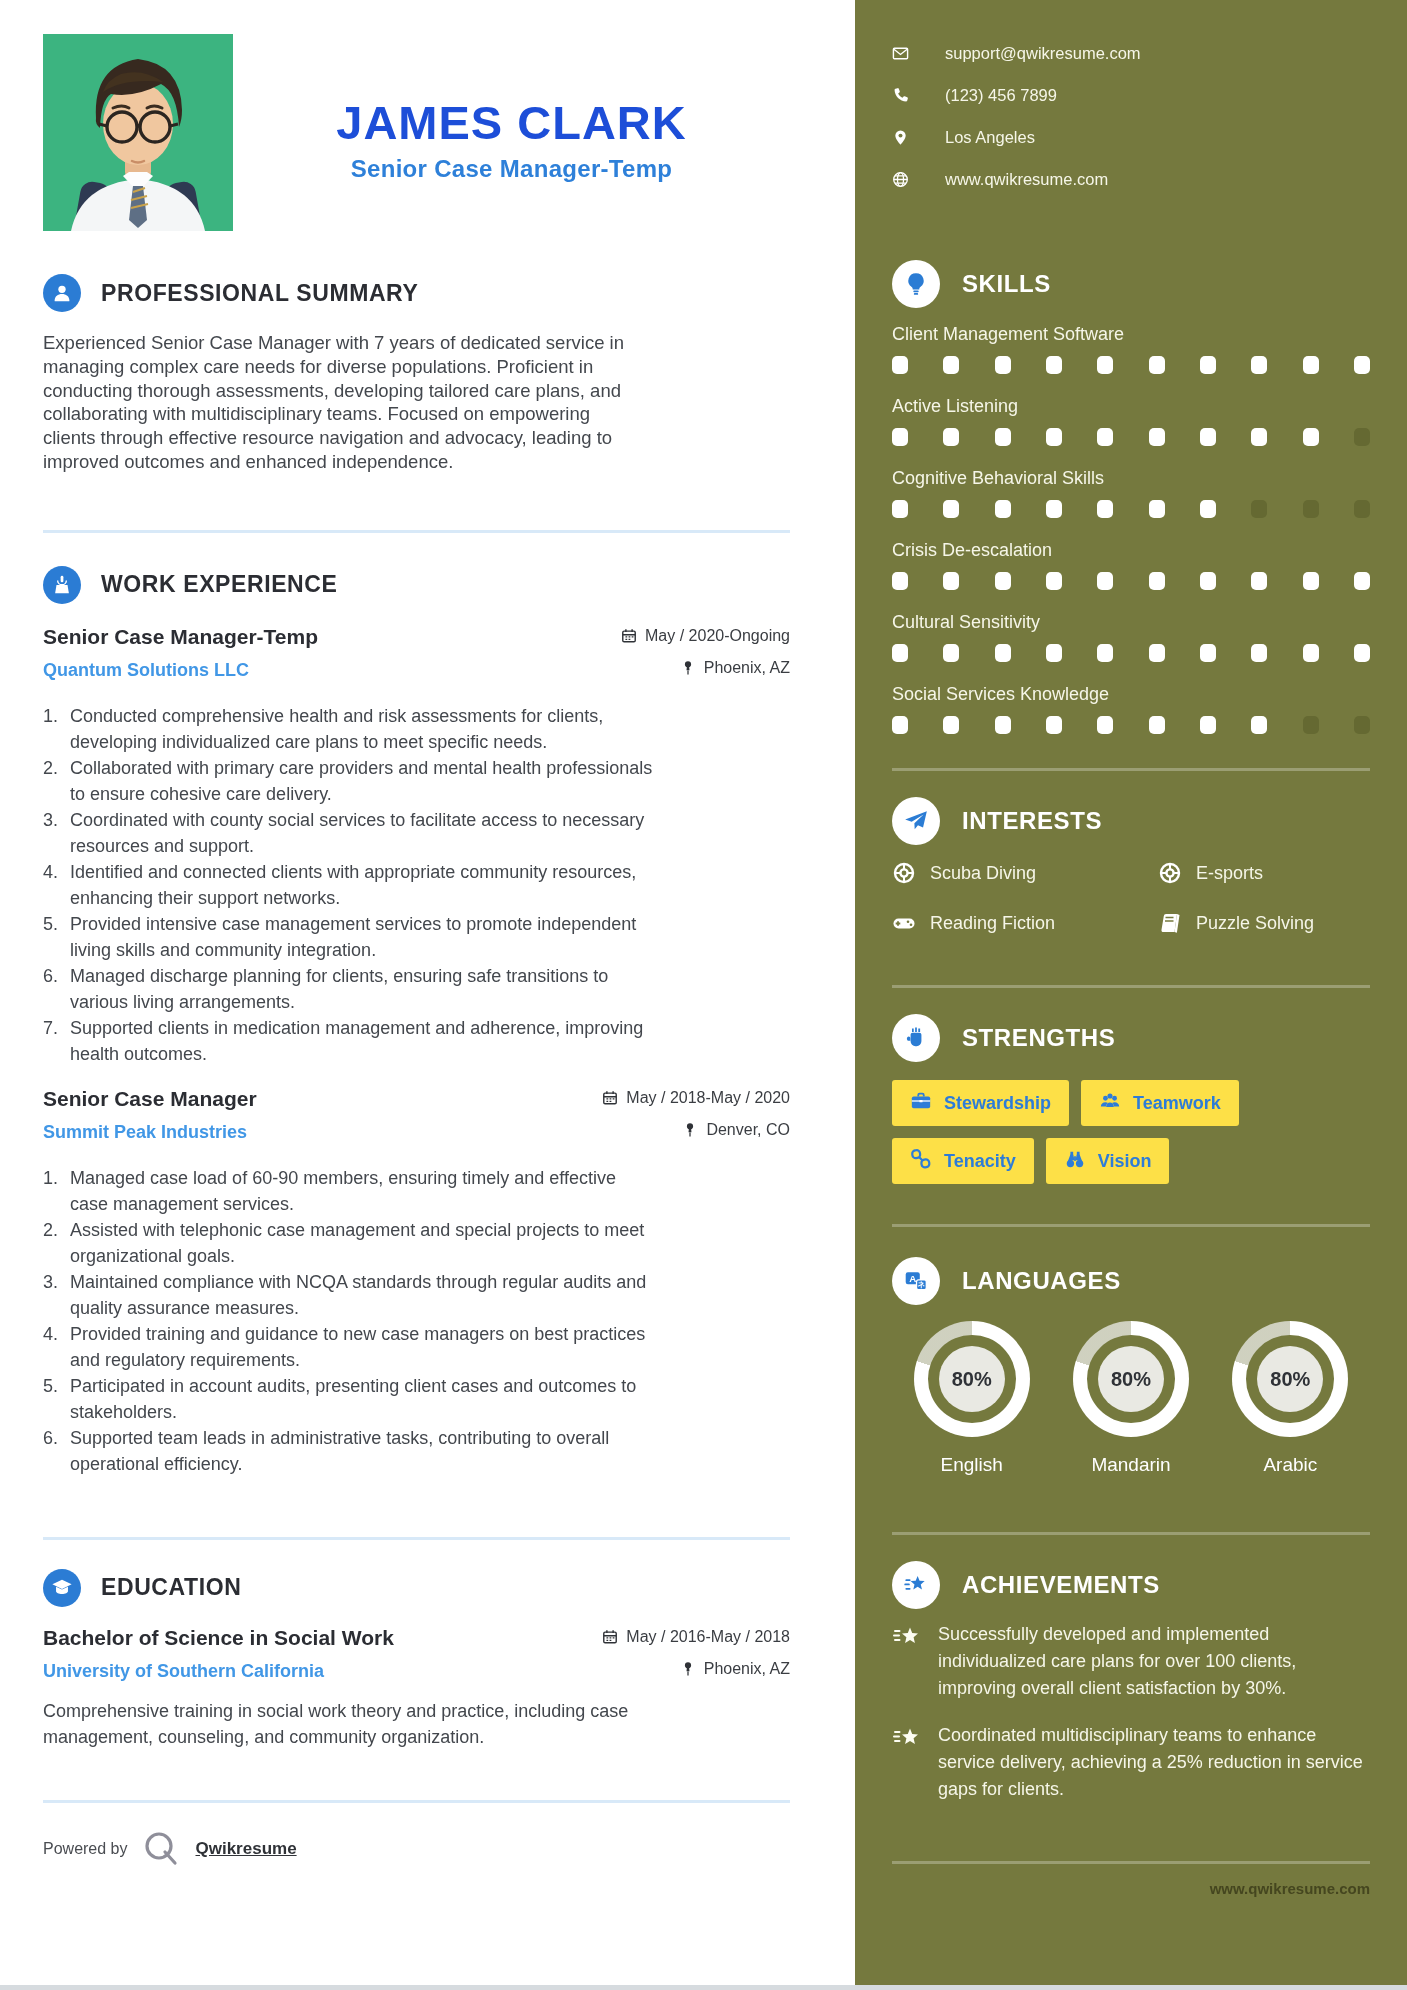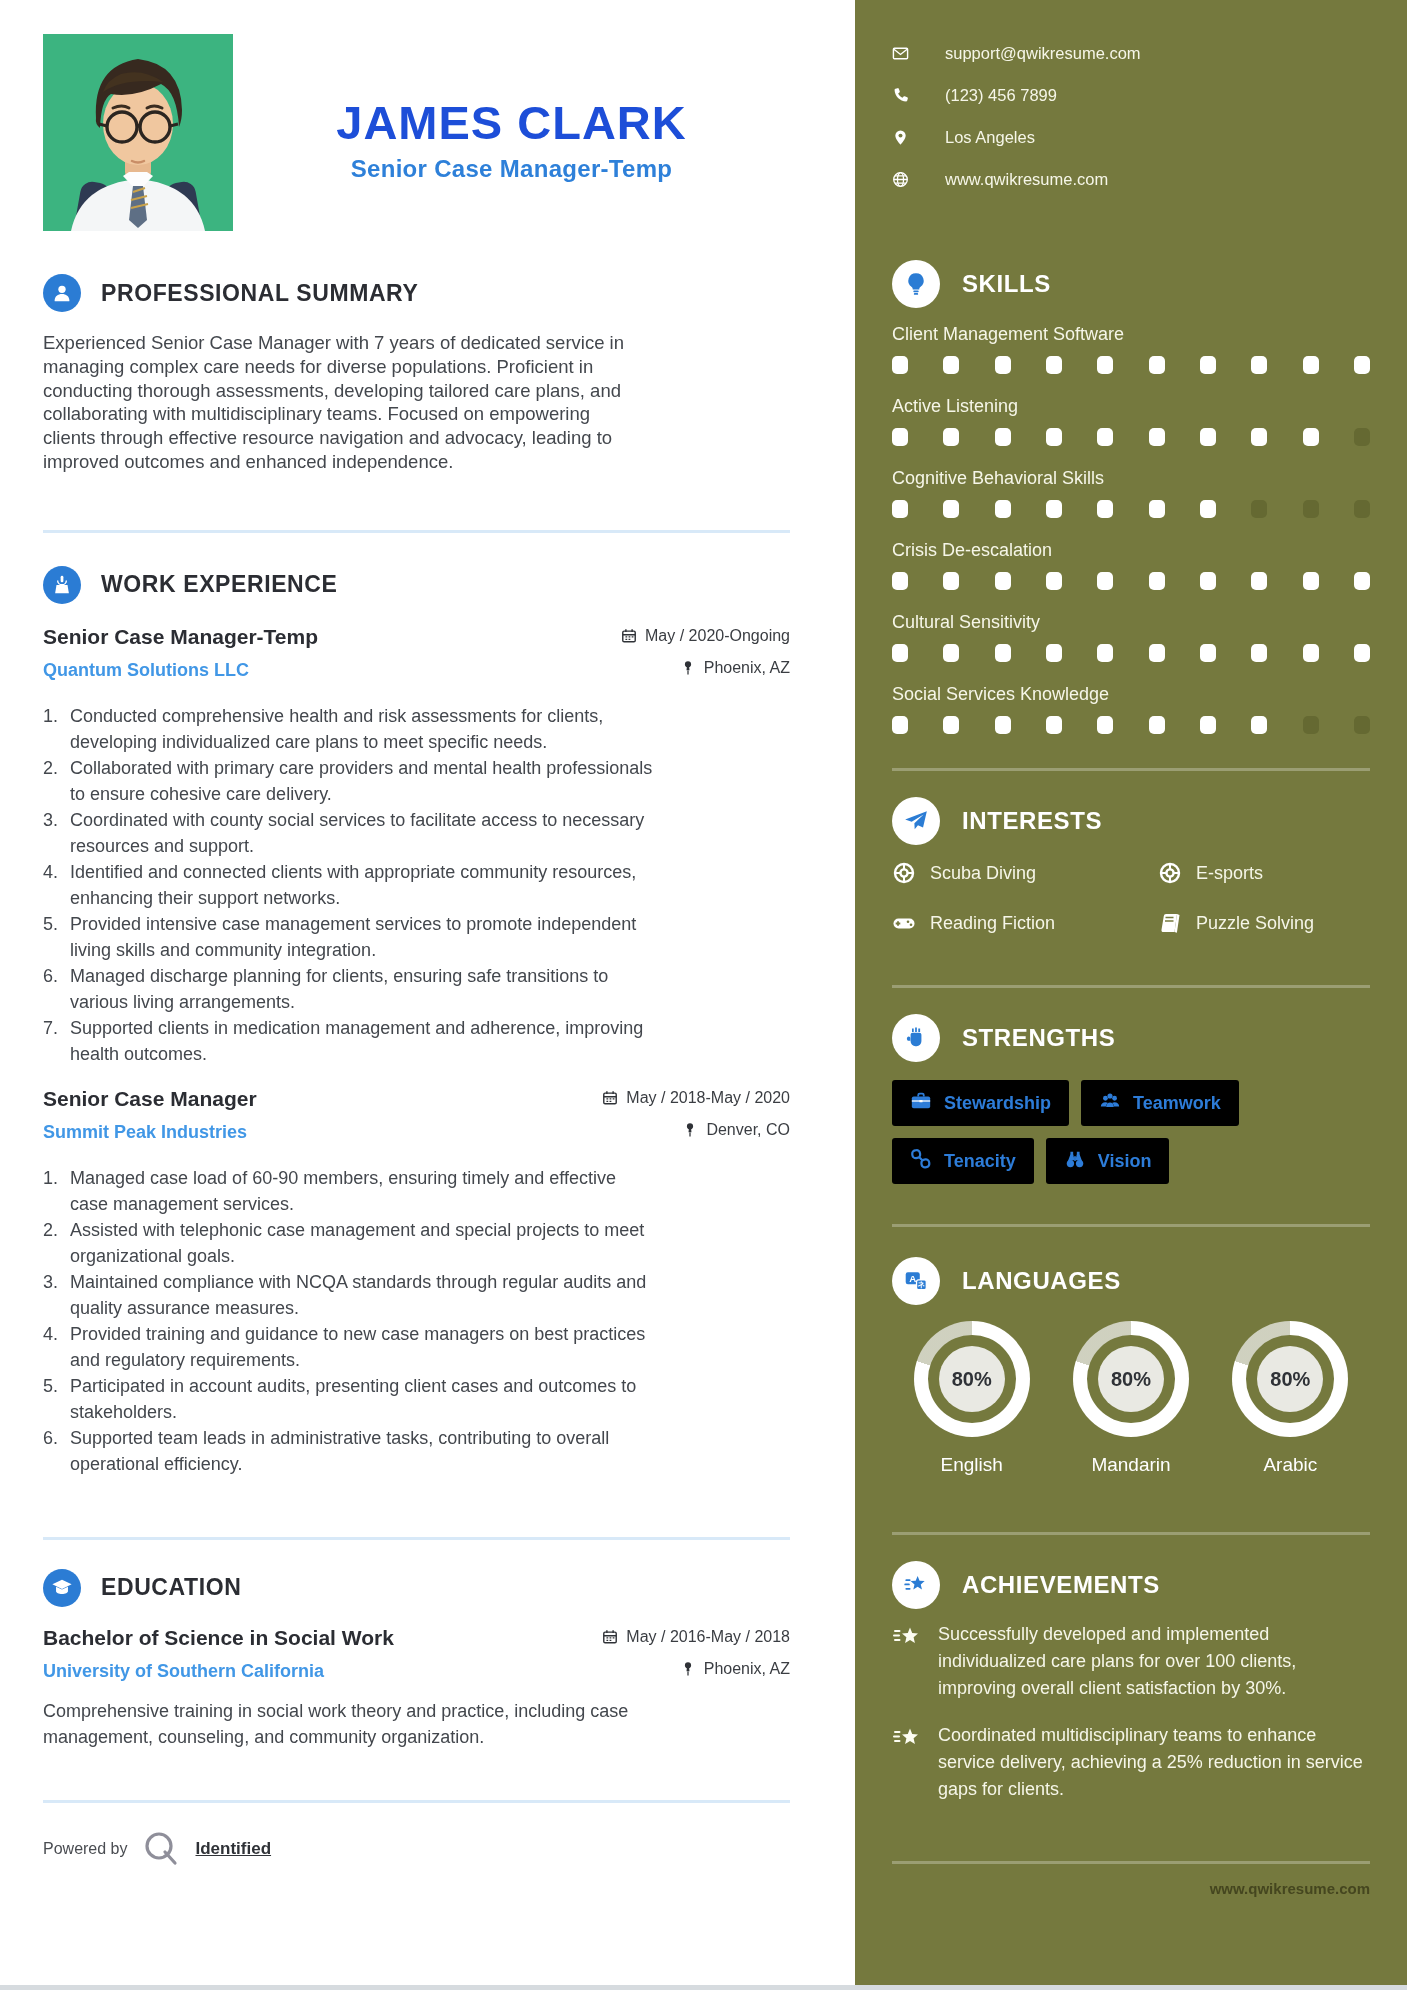--- a/index.html
+++ b/index.html
@@ -53,21 +53,21 @@
   .dot.filled{background:#ffffff;}
   .sdiv{border:none;height:3px;background:rgba(255,255,255,.28);margin:0;}
   .sdiv.mt34{margin-top:34px}.sdiv.mt50{margin-top:50px}.sdiv.mt40{margin-top:40px}
   .sdiv.mt56{margin-top:56px}.sdiv.mt58{margin-top:58px}
   .sh-mt26{margin-top:26px}.sh-mt30{margin-top:30px}.sh-mt72{margin-top:72px}
   .i-grid{display:grid;grid-template-columns:240px 1fr;row-gap:22px;margin-top:16px;gap:26px;}
   .interest{display:flex;align-items:center;gap:14px;font-size:18px;color:#f6f6e8;height:24px;}
   .interest .iicon{width:24px;height:24px;display:flex;align-items:center;justify-content:center;color:#fff;}
   .interest .iicon svg{width:24px;height:24px;}
   .chips{display:flex;flex-wrap:wrap;gap:12px;margin-top:18px;max-width:430px;}
-  .chip{display:flex;align-items:center;gap:12px;height:46px;background:#000000;border-radius:3px;
+  .chip{display:flex;align-items:center;gap:12px;height:46px;background:#fde047;border-radius:3px;
         padding:0 18px;font-size:18px;font-weight:600;color:#2d7cd8;}
   .chip svg{width:22px;height:22px;color:#2d7cd8;}
   .langs{display:grid;grid-template-columns:repeat(3,1fr);justify-items:center;margin-top:16px;}
   .lang{display:flex;flex-direction:column;align-items:center;}
   .gauge{width:116px;height:116px;border-radius:50%;display:flex;align-items:center;justify-content:center;text-align:right;}
   .gauge-hole{width:88px;height:88px;border-radius:50%;background:#75793e;display:flex;align-items:center;justify-content:center;}
   .gauge-inner{width:66px;height:66px;border-radius:50%;background:#e9e9e3;display:flex;align-items:center;justify-content:center;
                font-size:20px;font-weight:700;color:#2f3237;}
   .lang-name{margin-top:17px;font-size:19px;color:#ffffff;}
   .ach-list{margin-top:12px;display:flex;flex-direction:column;gap:20px;}
@@ -243,21 +243,21 @@
     <hr class="ldiv mt50">
 
     <div class="footer">
       <span class="powered">Powered by</span>
       <span class="qlogo">
         <svg viewBox="0 0 40 40" fill="none" stroke="#8F8F9A" stroke-width="3.2">
             <circle cx="17" cy="17" r="12"></circle>
             <path d="M23 23 L33 34" stroke-linecap="round"></path>
           </svg>
       </span>
-      <a class="brand">Identified</a>
+      <a class="brand">Qwikresume</a>
     </div>
   </main>
 
   <aside class="sidebar">
 
     <div class="contact">
       <div class="c-row">
         <svg viewBox="0 0 18 18" fill="none" stroke="currentColor" stroke-width="1.5">
             <rect x="1.5" y="3.5" width="15" height="11" rx="1"></rect>
             <path d="M2 4.5 9 10l7-5.5"></path>

